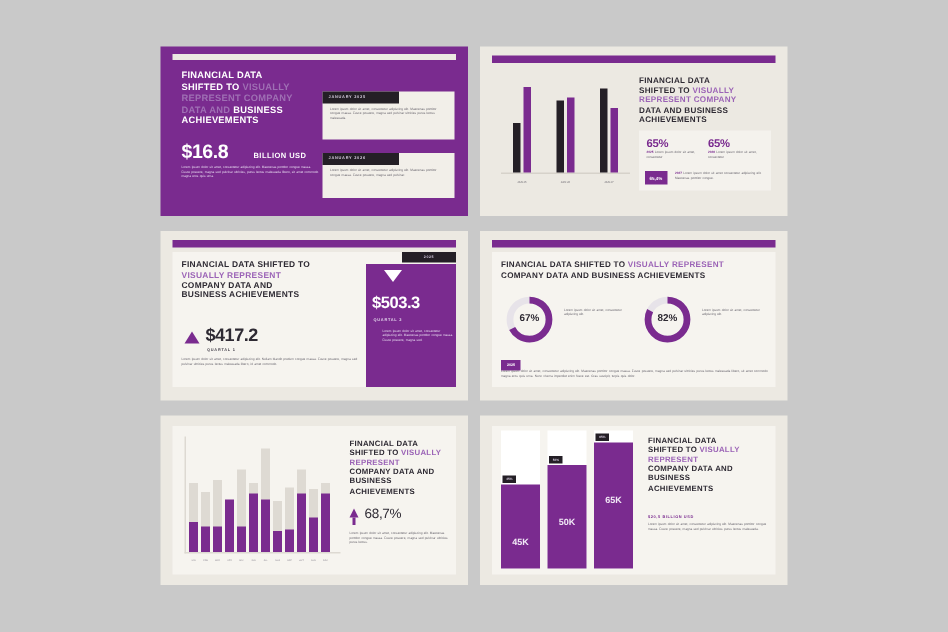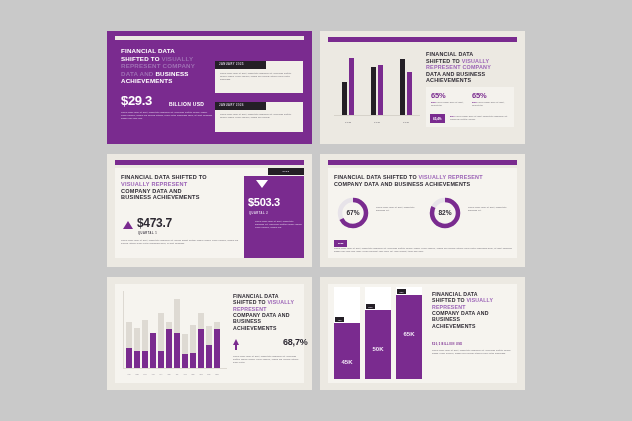--- a/index.html
+++ b/index.html
@@ -106,21 +106,21 @@
   .s5 .xaxis { position:absolute; left:0; right:0; bottom:8px; height:1px; background:#ddd9d2; }
   .s5 .col { position:absolute; bottom:9px; width:6px; }
   .s5 .bg { position:absolute; bottom:0; width:6px; background:#dedad3; }
   .s5 .fg { position:absolute; bottom:0; width:6px; background:#7a2b8f; }
   .s5 .xlabel { position:absolute; bottom:2px; width:8px; text-align:center; font-size:1.5px; color:#8d8993; }
   .s5 .title { position:absolute; left:126px; top:16px; width:70px; font-size:5.2px; }
   .s5 .arrow { position:absolute; left:126px; top:62px; width:0; height:0;
                border-left:3px solid transparent; border-right:3px solid transparent;
                border-bottom:6px solid #7a2b8f; }
   .s5 .arrowstem { position:absolute; left:128px; top:68px; width:2px; height:5px; background:#7a2b8f; }
-  .s5 .pct { position:absolute; left:136px; top:60px; font-size:9px; font-weight:bold; color:#2e2a33; letter-spacing:-.2px;margin-left:40px; }
+  .s5 .pct { position:absolute; left:136px; top:60px; font-size:9px; font-weight:normal; color:#2e2a33; letter-spacing:-.2px; }
   .s5 .s5lorem { position:absolute; left:126px; top:78px; width:68px; }
 
   
   .s6 .panel { position:absolute; left:8px; top:7px; right:8px; bottom:7px; background:#f6f4ef; }
   .s6 .plot { position:absolute; left:14px; top:10px; width:92px; height:92px; }
   .s6 .colwrap { position:absolute; bottom:0; width:26px; height:100%; background:#ffffff; }
   .s6 .colbar { position:absolute; bottom:0; width:26px; background:#7a2b8f; }
   .s6 .colval { position:absolute; width:26px; text-align:center; font-size:6px;
                 font-weight:bold; color:#f0e7f5; }
   .s6 .colbadge { position:absolute; background:#241f26; color:#d4c9dd;
@@ -139,21 +139,21 @@
     <div class="capstrip"></div>
 
     <div class="title headline">
       <span class="hl-white">FINANCIAL DATA</span><br>
       <span class="hl-white">SHIFTED TO </span><span class="hl-dim">VISUALLY</span><br>
       <span class="hl-dim">REPRESENT COMPANY</span><br>
       <span class="hl-dim">DATA AND </span><span class="hl-white">BUSINESS</span><br>
       <span class="hl-white">ACHIEVEMENTS</span>
     </div>
 
-    <div class="bignum">$29.3</div>
+    <div class="bignum">$16.8</div>
     <div class="bigunit">BILLION USD</div>
     <div class="s1lorem lorem on-purple">Lorem ipsum dolor sit amet, consectetur adipiscing elit. Maecenas porttitor congue massa. Fusce posuere, magna sed pulvinar ultricies, purus lectus malesuada libero, sit amet commodo magna eros quis urna.</div>
 
     <div class="card" style="left:108px; top:30px; width:88px; height:32px;">
       <div class="chead">JANUARY 2025</div>
       <div class="cbody lorem">Lorem ipsum dolor sit amet, consectetur adipiscing elit. Maecenas porttitor congue massa. Fusce posuere, magna sed pulvinar ultricies purus lectus malesuada.</div>
     </div>
 
     <div class="card" style="left:108px; top:71px; width:88px; height:30px;">
       <div class="chead">JANUARY 2026</div>
@@ -213,21 +213,21 @@
     <div class="panel"></div>
 
     <div class="title headline hl-dark">
       <span>FINANCIAL DATA SHIFTED TO</span><br>
       <span class="hl-dimd">VISUALLY REPRESENT</span><br>
       <span>COMPANY DATA AND</span><br>
       <span>BUSINESS ACHIEVEMENTS</span>
     </div>
 
     <div class="tri-up"></div>
-    <div class="v1">$473.7</div>
+    <div class="v1">$417.2</div>
     <div class="q1">QUARTAL 1</div>
     <div class="s3lorem lorem">Lorem ipsum dolor sit amet, consectetur adipiscing elit. Nullam blandit pretium congue massa. Fusce posuere, magna sed pulvinar ultricies purus lectus malesuada libero, id amet commodo.</div>
 
     <div class="ppanel"></div>
     <div class="ptab">2025</div>
     <div class="tri-dn"></div>
     <div class="v2">$503.3</div>
     <div class="q2">QUARTAL 2</div>
     <div class="p3lorem lorem on-purple">Lorem ipsum dolor sit amet, consectetur adipiscing elit. Maecenas porttitor congue massa. Fusce posuere, magna sed.</div>
   </div>

